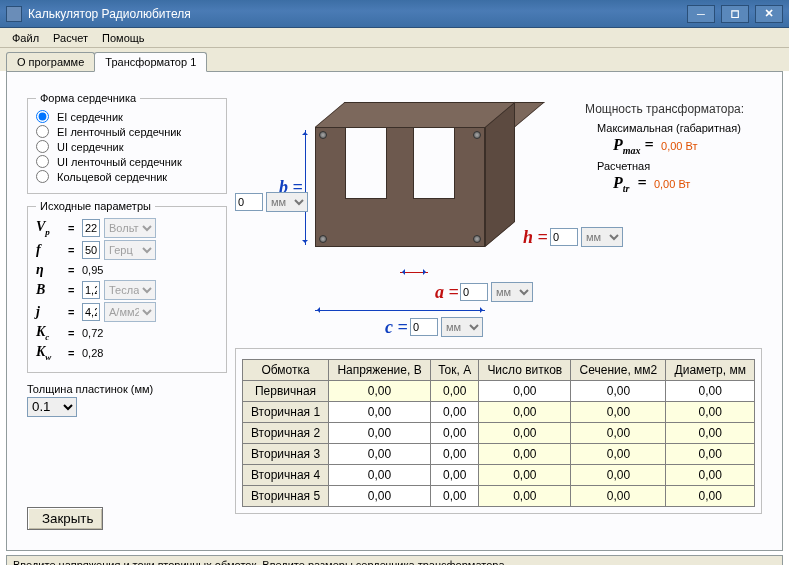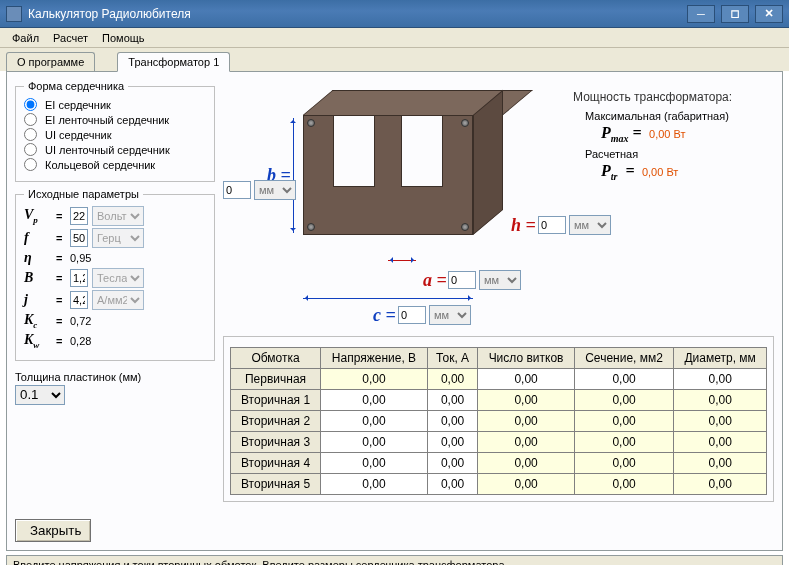--- a/index.html
+++ b/index.html
@@ -36,35 +36,34 @@
   .menubar {
     height: 20px; background: #ece9d8;
     display: flex; align-items: center; gap: 2px;
     padding: 0 6px; border-bottom: 1px solid #c0bba8;
   }
   .menuitem { padding: 2px 6px; cursor:pointer; text-decoration-color: transparent;}
   
   .tabstrip {
     display:flex; align-items:flex-end; padding: 4px 6px 0 6px;
     background:#ece9d8;
-    gap:23px;
   }
   .tab {
     padding: 3px 10px; border:1px solid #919b9c; border-bottom:none;
     background:#ece9d8; margin-right:-1px; position:relative;
     border-radius: 3px 3px 0 0; cursor:pointer;
     color:#000;
   }
   .tab.active {
     background:#fcfcfe; z-index:2; border-bottom:1px solid #fcfcfe;
     margin-bottom:-1px;
   }
   .tabbody {
     background:#fcfcfe; border:1px solid #919b9c;
-    margin: 0 6px 4px 6px; padding:8px;
+    margin: 0 6px 4px 6px; padding:20px;
     height: 480px;
     display:flex; gap:8px;
   }
   
   .leftcol { width: 200px; display:flex; flex-direction:column; gap:6px;}
   fieldset.group {
     border:1px solid #c0c0c0; padding:4px 8px 8px 8px;
     margin:0;
   }
   fieldset.group legend { padding:0 4px; font-size:11px;}

